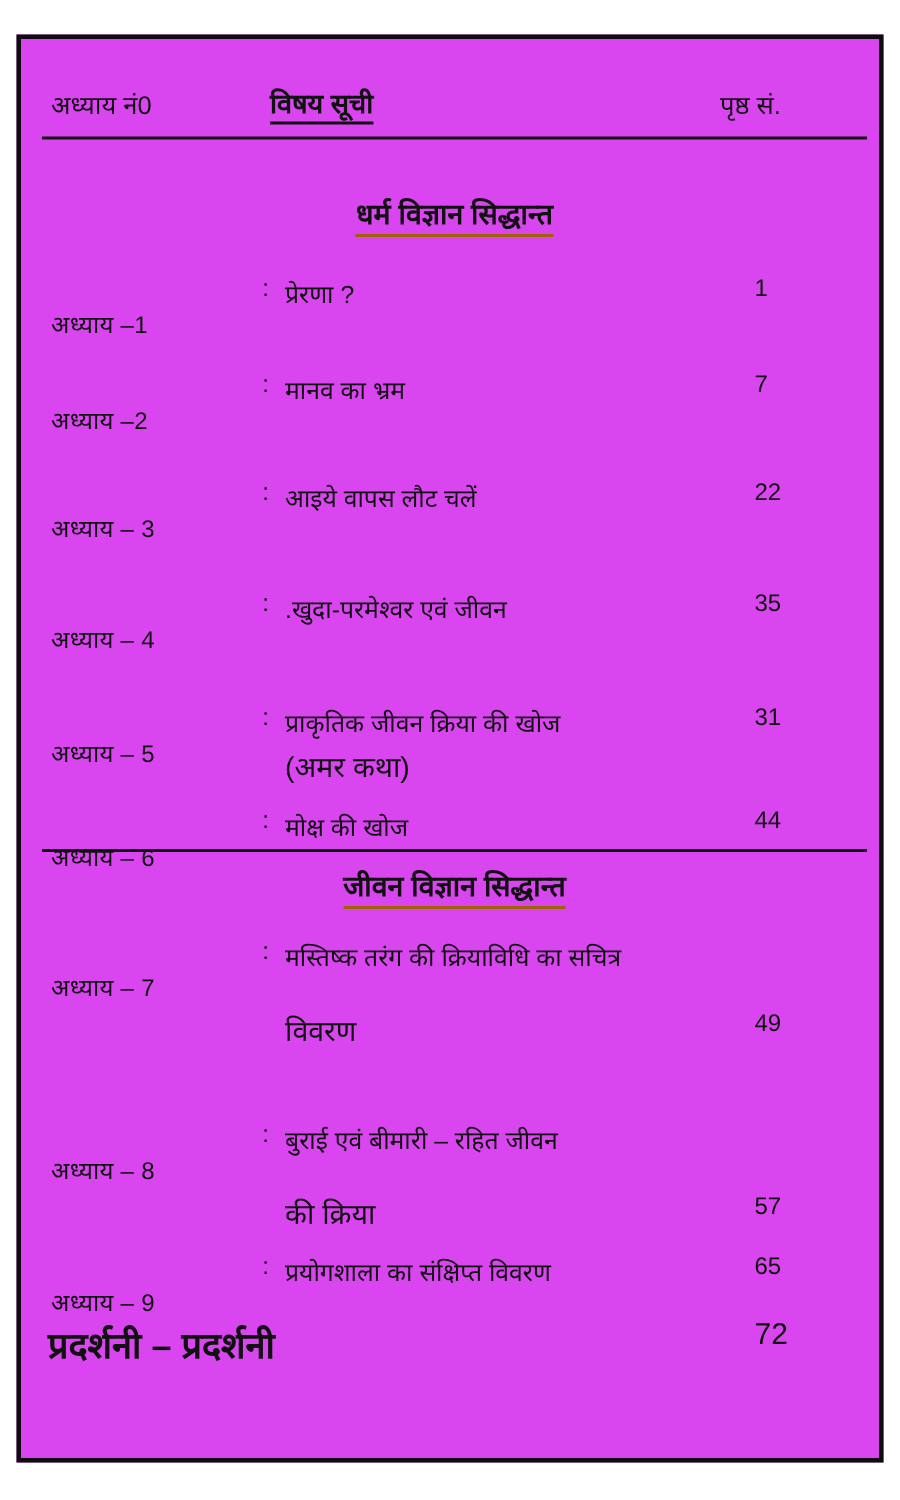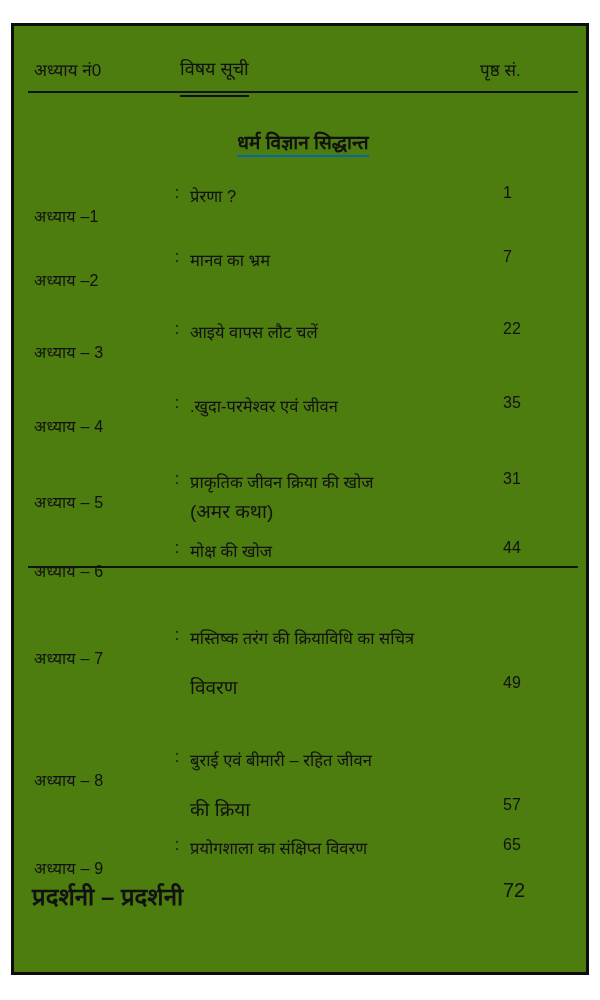--- a/index.html
+++ b/index.html
@@ -18,21 +18,21 @@
 
   
   #page-frame {
     position: absolute;
     left: 11px;
     top: 23px;
     width: 578px;
     height: 952px;
     border: 3px solid #0d0d0d;
     box-sizing: border-box;
-    background: #4d7c0f;
+    background: #d946ef;
   }
 
   
   #content {
     position: absolute;
     left: 0;
     top: 0;
     width: 578px;
     height: 952px;
   }
@@ -88,24 +88,24 @@
     left: 20px;
     top: 0;
     font-size: 17px;
     white-space: nowrap;
   }
   #hdr .h-subject {
     position: absolute;
     left: 166px;
     top: -2px;
     font-size: 18px;
-    font-weight: normal;
+    font-weight: bold;
     white-space: nowrap;
     border-bottom: 2px solid #111;
-    padding-bottom: 15px;
+    padding-bottom: 1px;
   }
   #hdr .h-page {
     position: absolute;
     left: 466px;
     top: 0;
     font-size: 17px;
     white-space: nowrap;
     text-align: center;
   }
 
@@ -123,21 +123,21 @@
   
   .section-head {
     position: absolute;
     left: 0;
     width: 578px;
     text-align: center;
     font-size: 19px;
     font-weight: bold;
   }
   .section-head span {
-    border-bottom: 2px solid #0369a1;
+    border-bottom: 2px solid #a16207;
     padding-bottom: 2px;
   }
   #sec1 { top: 103px; }
   #sec2 { top: 551px; }
 
   
   .subline {
     position: absolute;
     left: 176px;
     width: 310px;
@@ -217,20 +217,23 @@
 
     <div class="row" style="top:513px">
       <div class="col-chapter">अध्याय – 6</div>
       <div class="col-colon">:</div>
       <div class="col-title">मोक्ष की खोज</div>
       <div class="col-page">44</div>
     </div>
 
     <div class="hrule" id="rule-mid"></div>
 
+    <div class="section-head" id="sec2">
+      <span>जीवन विज्ञान सिद्धान्त</span>
+    </div>
 
     <div class="row" style="top:600px">
       <div class="col-chapter">अध्याय – 7</div>
       <div class="col-colon">:</div>
       <div class="col-title">मस्तिष्क तरंग की क्रियाविधि का सचित्र</div>
       <div class="subline" style="top:48px">विवरण</div>
       <div class="col-page" style="top:48px">49</div>
     </div>
 
     <div class="row" style="top:722px">

